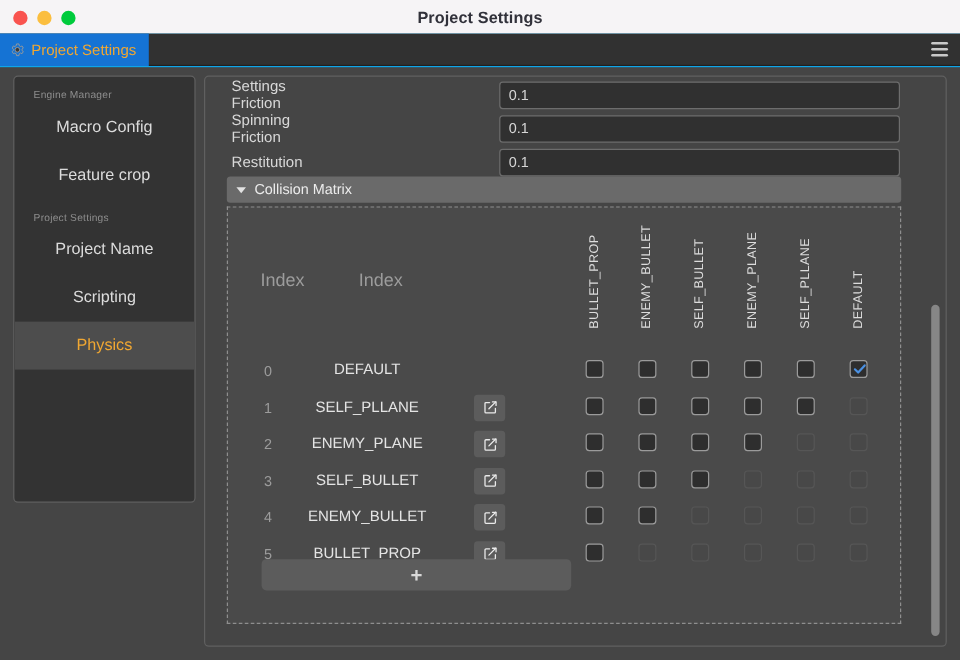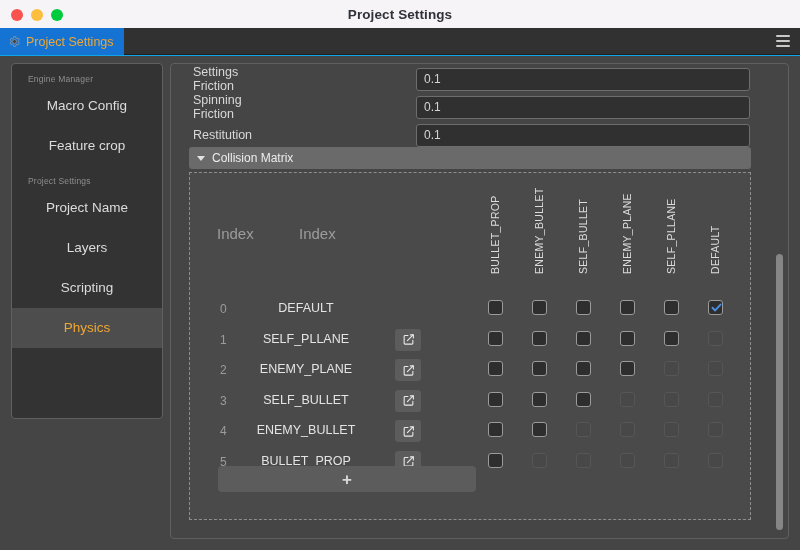--- a/index.html
+++ b/index.html
@@ -263,23 +263,20 @@
       </div>
       <div class="nav-item">
         <span>Feature crop</span>
       </div>
 
       <div class="nav-group-label">Project Settings</div>
       <div class="nav-item">
         <span>Project Name</span>
       </div>
       <div class="nav-item">
-        <span>Layers</span>
-      </div>
-      <div class="nav-item">
         <span>Scripting</span>
       </div>
       <div class="nav-item active">
         <span>Physics</span>
       </div>
 
     </div>
 
     <div id="main-panel">
 

